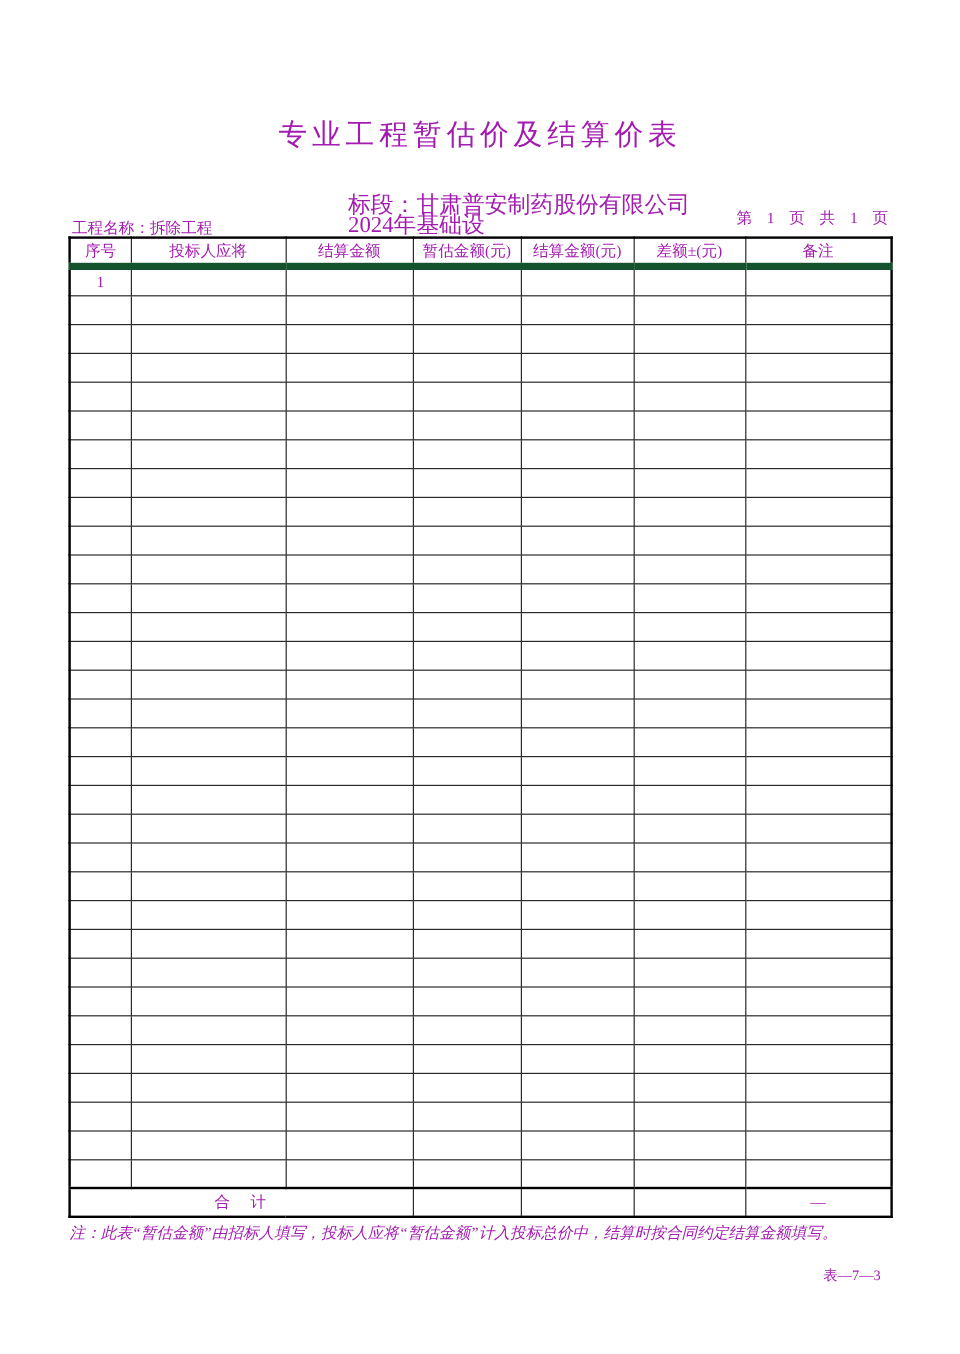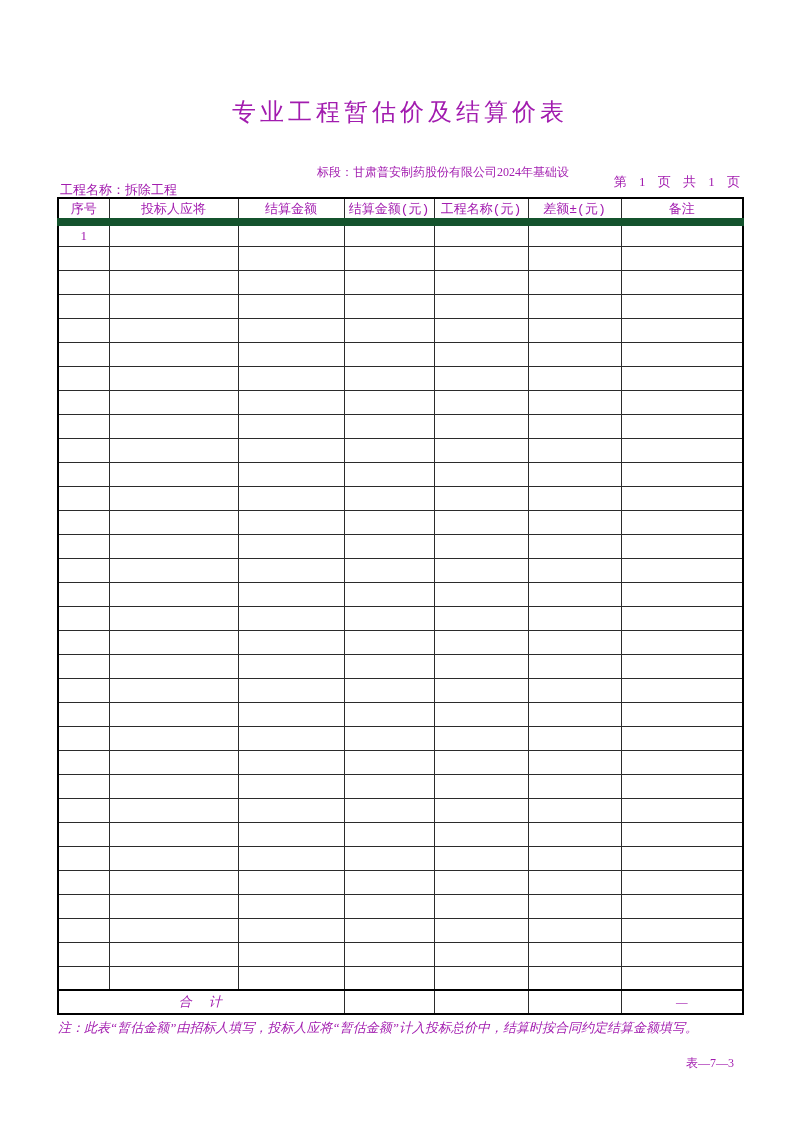--- a/index.html
+++ b/index.html
@@ -17,42 +17,42 @@
     position:absolute; top:80px; left:0; width:100%;
     text-align:center;
     font-size:24px; letter-spacing:4px; font-weight:500;
     white-space:nowrap;
   }
   .meta-project {
     position:absolute; left:60px; top:165px;
     font-size:13px; white-space:nowrap;font-family:Liberation Mono, monospace;
   }
   .meta-section {
-    position:absolute; left:317px; top:148px; width:310px;
-    font-size:12px; line-height:16px;
+    position:absolute; left:290px; top:148px; width:310px;
+    font-size:19px; line-height:16px;
   }
   .meta-page {
     position:absolute; right:60px; top:157px;
     font-size:13px; word-spacing:9px; white-space:nowrap;
   }
   table.form {
     position:absolute; left:57px; top:181px;
     width:685px;
     border-collapse:collapse; table-layout:fixed;
     border:2px solid #000;
   }
   table.form th, table.form td {
     border:1px solid #2b2b2b;
     font-size:13px; font-weight:normal;
     text-align:center; vertical-align:middle;
     height:24px; padding:0 2px;
     overflow:hidden; white-space:nowrap;
   }
-  table.form thead th { border-bottom:8px solid #14532d;font-family:Liberation Mono, monospace; }
-  table.form tfoot td { border-top:2px solid #000;font-style:italic; }
+  table.form thead th { border-bottom:6px solid #14532d; }
+  table.form tfoot td { border-top:2px solid #000; }
   col.c-seq    { width:51px;  }
   col.c-name   { width:129px; }
   col.c-desc   { width:106px; }
   col.c-prov   { width:90px;  }
   col.c-settle { width:94px;  }
   col.c-diff   { width:93px;  }
   col.c-note   { width:122px; }
   .total-label { letter-spacing:2px; }
   .note {
     position:absolute; left:58px; top:1004px; width:690px;
@@ -86,22 +86,22 @@
         <col class="c-prov">
         <col class="c-settle">
         <col class="c-diff">
         <col class="c-note">
     </colgroup>
     <thead>
       <tr>
         <th>序号</th>
         <th>投标人应将</th>
         <th>结算金额</th>
+        <th>暂估金额(元)</th>
         <th>结算金额(元)</th>
-        <th>工程名称(元)</th>
         <th>差额±(元)</th>
         <th>备注</th>
       </tr>
     </thead>
     <tbody>
         <tr>
           <td>1</td>
           <td></td>
           <td></td>
           <td></td>

